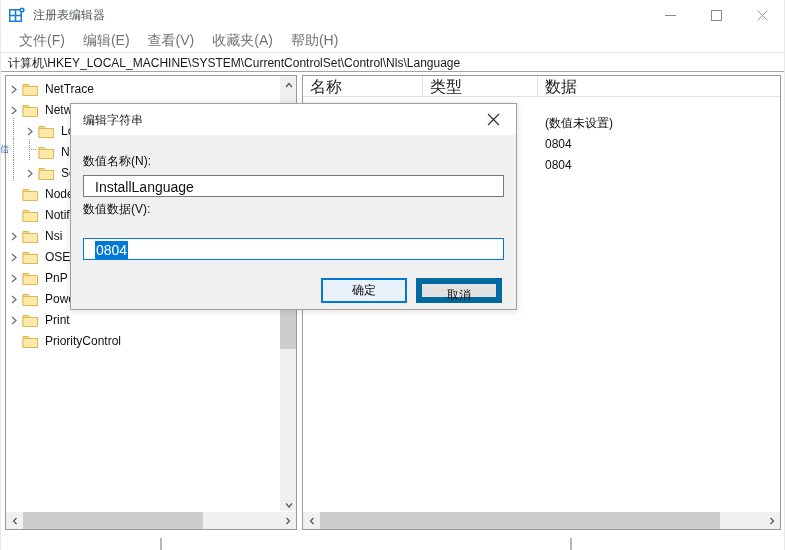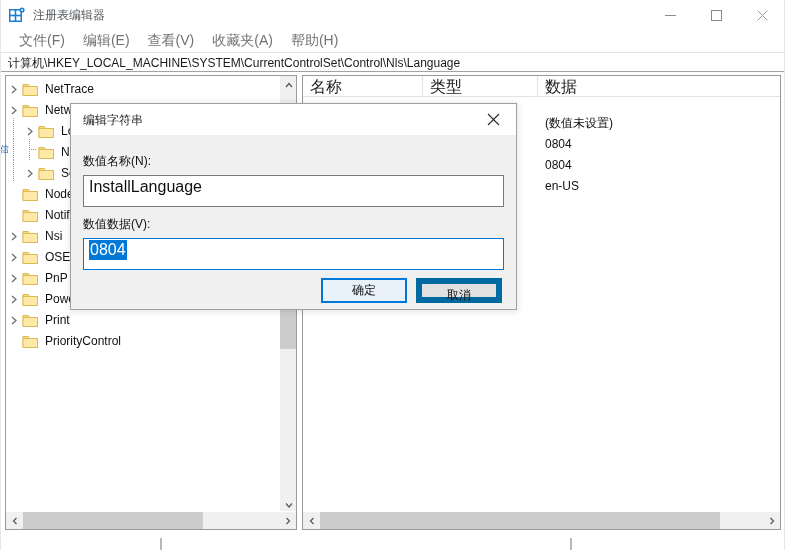--- a/index.html
+++ b/index.html
@@ -246,26 +246,26 @@
     width: 445px; height: 174px;
     background: #f0f0f0;
   }
   .dlg-label {
     position: absolute;
     font-size: 12px; color: #101010;
     line-height: 16px; white-space: nowrap;
   }
   .dlg-input {
     position: absolute;
-    height: 32px;
+    height: 22px;
     background: #ffffff;
     border: 1px solid #7a7a7a;
     font-family: "Liberation Sans", "DejaVu Sans", sans-serif;
-    font-size: 16px; color: #101010;
-    padding-left: 5px;
+    font-size: 14px; color: #101010;
+    padding-left: 11px;
     line-height: 22px;
     outline: none;
   }
   .dlg-input.focused {
     border: 1px solid #0078d7;
   }
   .sel-text {
     background: #0078d7; color: #ffffff;
     padding: 1px 1px 2px 1px;
   }
@@ -582,25 +582,20 @@
           <div class="list-row">
             <span class="lr-name" style="width:120px;"></span>
             <span class="lr-type" style="width:115px;"></span>
             <span class="lr-data" style="width:244px;">0804</span>
           </div>
           <div class="list-row">
             <span class="lr-name" style="width:120px;"></span>
             <span class="lr-type" style="width:115px;"></span>
             <span class="lr-data" style="width:244px;">0804</span>
           </div>
-          <div class="list-row">
-            <span class="lr-name" style="width:120px;"></span>
-            <span class="lr-type" style="width:115px;"></span>
-            <span class="lr-data" style="width:244px;">en-US</span>
-          </div>
         </div>
 
       <div class="hscroll" style="width:477px;">
         <div class="hs-btn">
           <svg width="6" height="8" viewBox="0 0 6 8">
               <polyline points="4.5,1 1.5,4 4.5,7" fill="none" stroke="#555" stroke-width="1.2"></polyline>
             </svg>
         </div>
         <div class="hs-track">
           <div class="hs-thumb" style="left:0px;width:400px;"></div>
@@ -625,21 +620,21 @@
           <line x1="1" y1="1" x2="12" y2="12" stroke="#2a2a2a" stroke-width="1.1"></line>
           <line x1="12" y1="1" x2="1" y2="12" stroke="#2a2a2a" stroke-width="1.1"></line>
         </svg>
       </div>
     </div>
 
     <div class="dlg-body">
       <div class="dlg-label" style="left:12px; top:18px;">数值名称(N):</div>
       <div class="dlg-input" style="left:12px; top:40px; width:421px;">InstallLanguage</div>
 
-      <div class="dlg-label" style="left:12px; top:81px;">数值数据(V):</div>
+      <div class="dlg-label" style="left:12px; top:66px;">数值数据(V):</div>
       <div class="dlg-input focused" style="left:12px; top:103px; width:421px;"><span class="sel-text">0804</span></div>
 
       <div class="dlg-btn default" style="left:250px; top:143px;">确定</div>
       <div class="dlg-btn" style="left:345px; top:143px;">取消</div>
     </div>
   </div>
 
   <div class="edge-artifact">
     <svg width="10" height="18" viewBox="0 0 10 18">
       <text x="0" y="12" font-size="9" fill="#1a5fb4" font-family="Liberation Sans">信</text>

